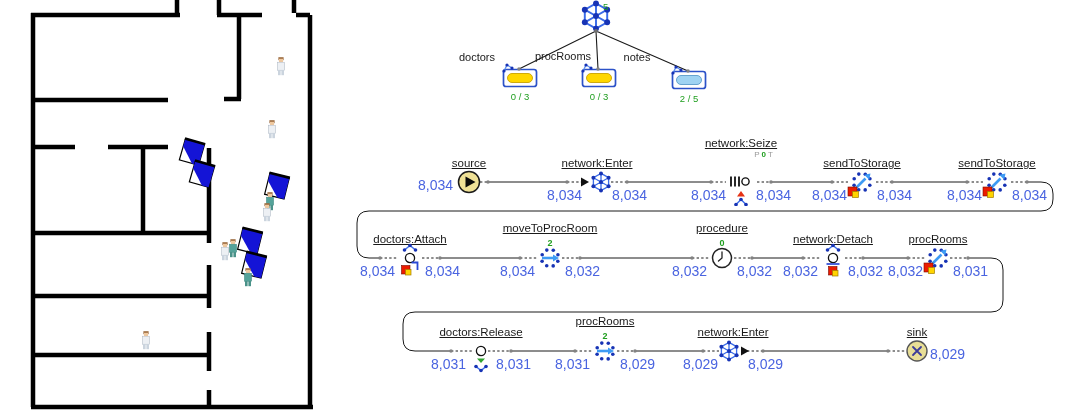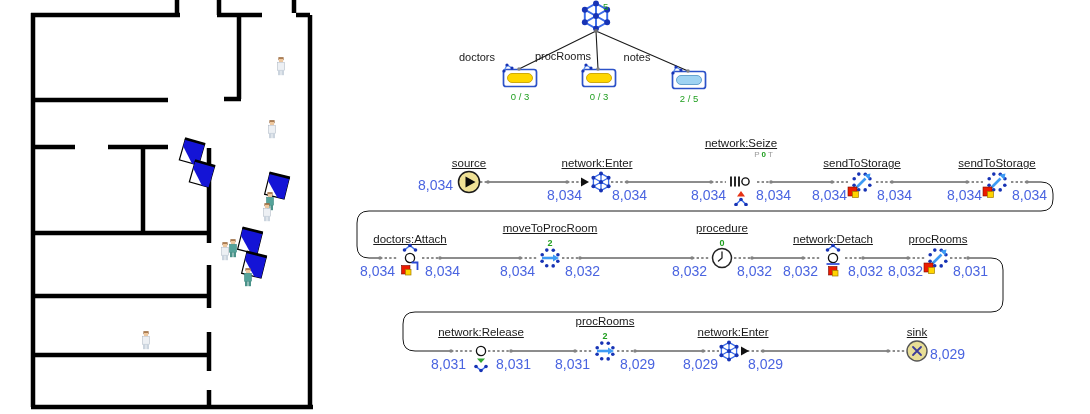--- a/index.html
+++ b/index.html
@@ -321,21 +321,21 @@
       <line x1="-5.5" y1="5.5" x2="3.5" y2="-3.5" stroke="#3E9BF4" stroke-width="2.6"></line>
       <polygon points="8.5,-8.5 2.2,-7.2 7.2,-2.2" fill="#3E9BF4"></polygon>
       <g transform="translate(-9,10)">
         <rect x="-5" y="-5" width="9" height="9" fill="#EC1C00" stroke="#7A0A00" stroke-width="0.6"></rect>
         <rect x="-0.5" y="-0.5" width="6" height="6" fill="#FFD400" stroke="#A37D00" stroke-width="0.7"></rect>
       </g>
     </svg>
   </div>
 
   <div class="station" style="left:481px;top:351px">
-    <div class="st-label">network:Release</div>
+    <div class="st-label">doctors:Release</div>
     <span class="num num-l">8,031</span>
     <span class="num num-r">8,031</span>
     <svg class="st-icon" style="top:6px" width="28" height="42" viewBox="-14 -21 28 42">
       <circle cx="0" cy="-6" r="4.6" fill="#fff" stroke="#111" stroke-width="1.3"></circle>
       <polygon points="-4,1.5 4,1.5 0,6" fill="#2FA32F"></polygon>
       <path d="M-5 9.5 L0 13.5 L5 9.5" stroke="#3A6BE8" stroke-width="1.4" fill="none"></path>
       <circle cx="-5" cy="9.5" r="1.8" fill="#1733B5"></circle>
         <circle cx="0" cy="13.5" r="1.8" fill="#1733B5"></circle>
         <circle cx="5" cy="9.5" r="1.8" fill="#1733B5"></circle>
     </svg>

